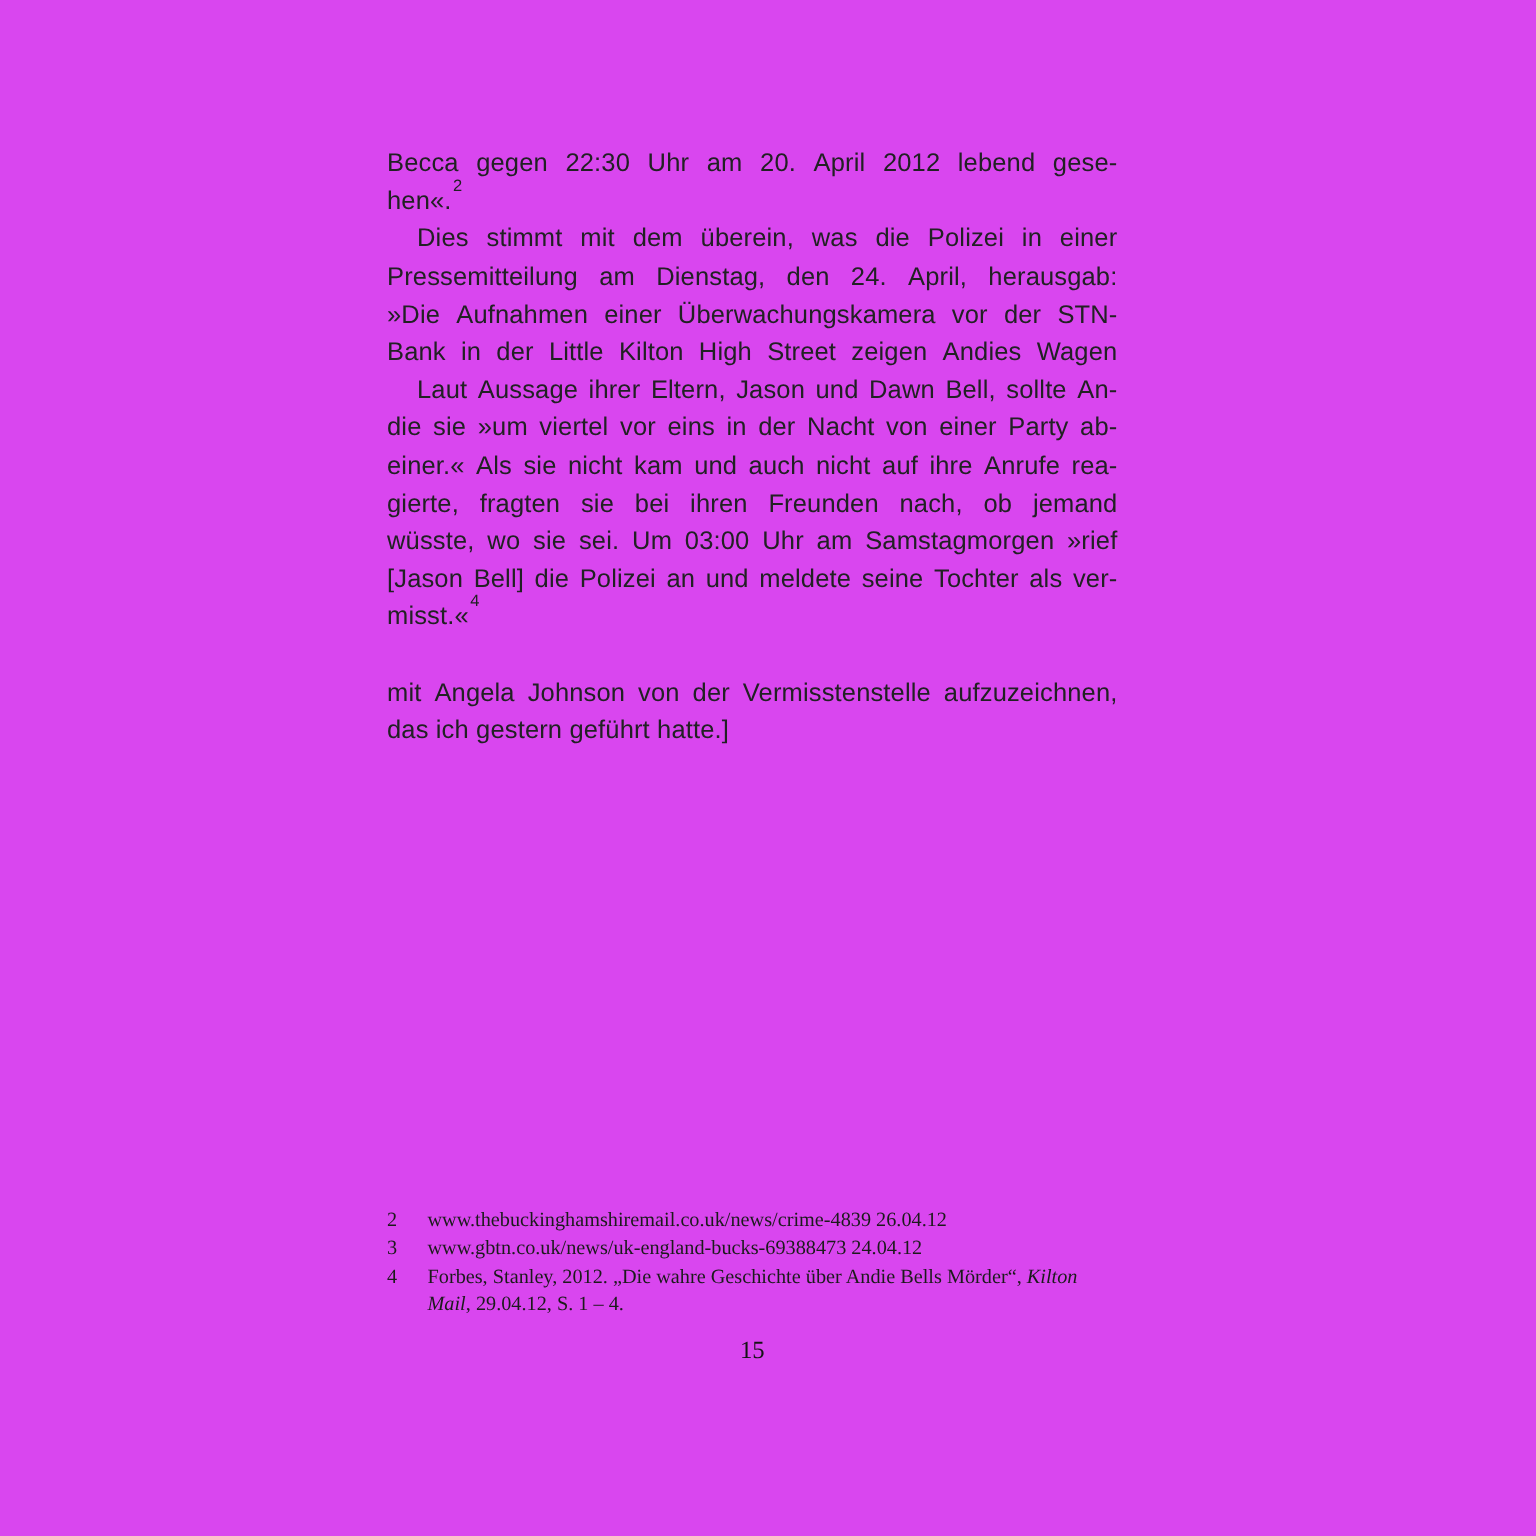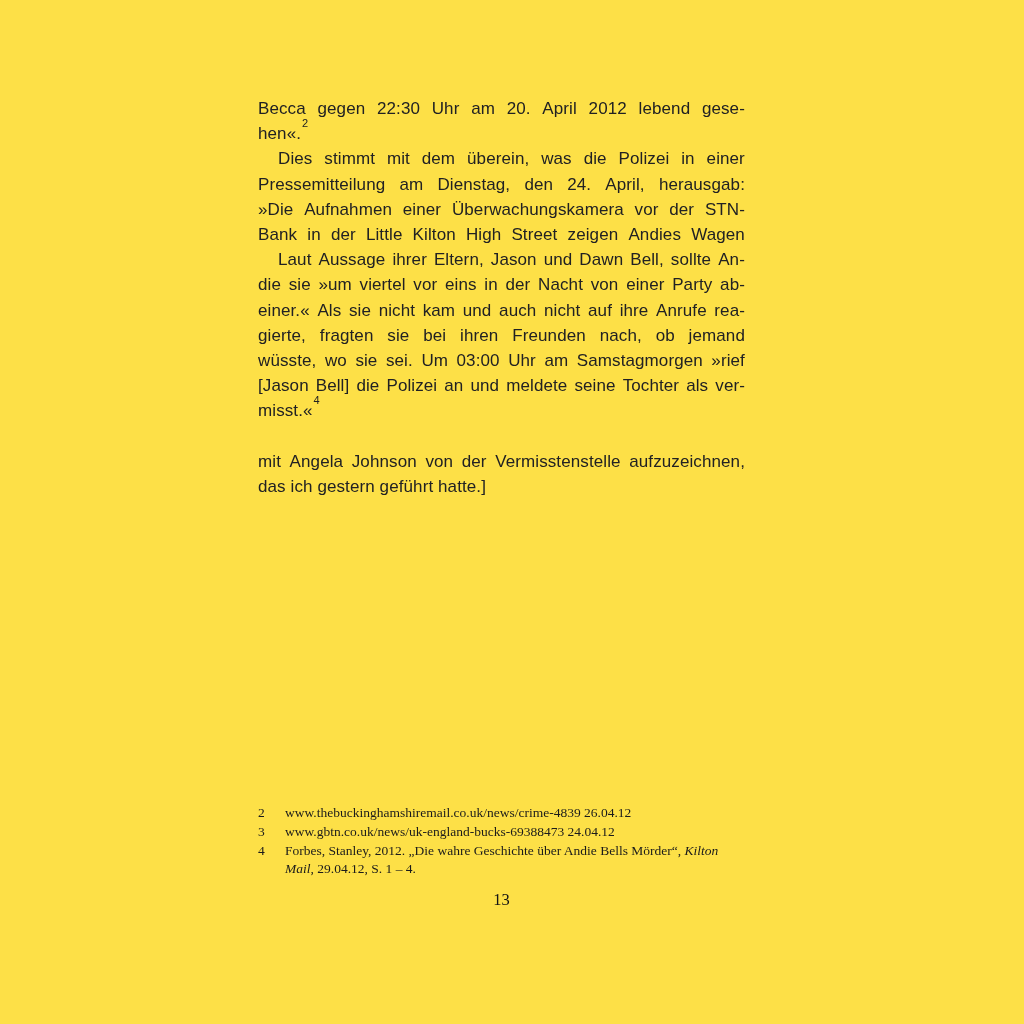--- a/index.html
+++ b/index.html
@@ -2,21 +2,21 @@
 <html><head>
 <meta charset="utf-8">
 <style>
   * { margin: 0; padding: 0; box-sizing: border-box; }
   html, body { width: 1024px; height: 1024px; }
   body { background: #ffffff; }
   .page {
     position: relative;
     width: 1024px;
     height: 1024px;
-    background: #fde047;
+    background: #d946ef;
     overflow: hidden;
     font-family: "Liberation Sans", sans-serif;
     color: #212123;
   }
   .body-text {
     position: absolute;
     left: 258px;
     top: 96px;
     width: 487px;
     font-size: 17px;
@@ -236,14 +236,14 @@
         </span>
       </div>
       <div class="footnote">
         <span class="fn-num">4</span>
         <span class="fn-body">
           <div class="fn-line"><span>Forbes, Stanley, 2012. „Die wahre Geschichte über Andie Bells Mörder“, </span><i>Kilton</i></div>
           <div class="fn-line"><i>Mail</i><span>, 29.04.12, S. 1 – 4.</span></div>
         </span>
       </div>
     </div>
-  <div class="page-number">13</div>
+  <div class="page-number">15</div>
 </div>
 
 </body></html>

